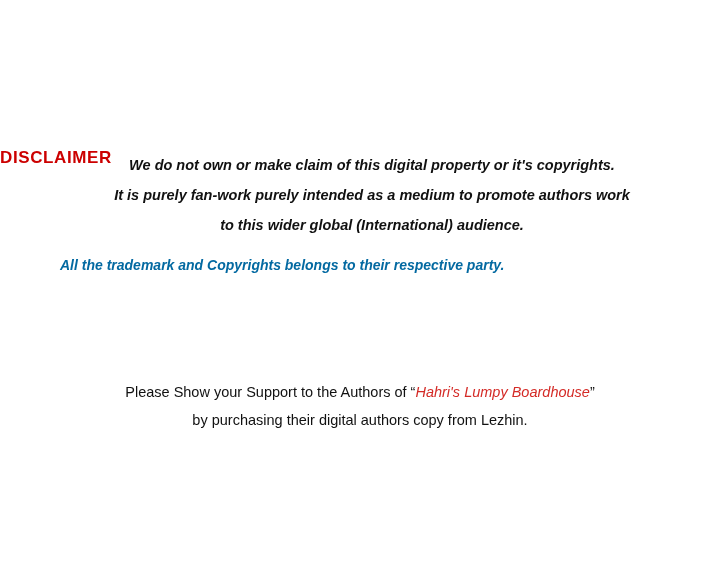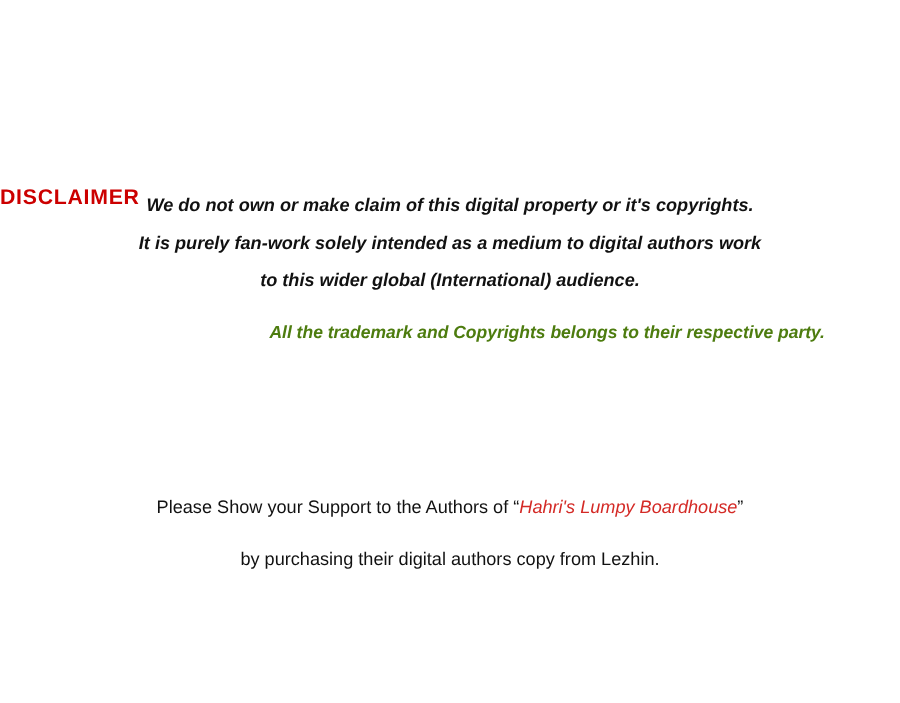--- a/index.html
+++ b/index.html
@@ -28,75 +28,74 @@
     text-align: left;
     font-size: 17px;
     font-weight: bold;
     color: #cc0000;
     letter-spacing: 0.6px;
     margin-top: 36px;
   }
   .disclaimer-body {
     position: absolute;
     top: 150px;
-    left: 60px;
+    left: 72px;
     width: 600px;
     text-align: center;
     font-size: 14.5px;
     font-style: italic;
     font-weight: bold;
     color: #111111;
     line-height: 30px;
   }
   .disclaimer-body .line {
     display: block;
     white-space: nowrap;
   }
   .trademark-line {
     position: absolute;
     top: 253px;
     left: 60px;
     width: 600px;
-    text-align: right;
+    text-align: left;
     font-size: 14px;
     font-style: italic;
     font-weight: bold;
-    color: #4d7c0f;
+    color: #0369a1;
     line-height: 24px;
   }
   .support-block {
     position: absolute;
     top: 378px;
     left: 60px;
     width: 600px;
     text-align: center;
     font-size: 14.5px;
     color: #111111;
     line-height: 28px;
   }
   .support-block .line {
     display: block;
     white-space: nowrap;
-    margin-top: 14px;
   }
   .title-red {
     color: #d42a26;
     font-style: italic;
   }
 </style>
 </head>
 <body>
 
 <div class="page">
 
   <div class="disclaimer-title">DISCLAIMER</div>
 
   <div class="disclaimer-body">
     <span class="line">We do not own or make claim of this digital property or it's copyrights.</span>
-    <span class="line">It is purely fan-work solely intended as a medium to digital authors work</span>
+    <span class="line">It is purely fan-work purely intended as a medium to promote authors work</span>
     <span class="line">to this wider global (International) audience.</span>
   </div>
 
   <div class="trademark-line">All the trademark and Copyrights belongs to their respective party.</div>
 
   <div class="support-block">
     <span class="line"><span>Please Show your Support to the Authors of “</span><span class="title-red">Hahri's Lumpy Boardhouse</span><span>”</span></span>
     <span class="line">by purchasing their digital authors copy from Lezhin.</span>
   </div>
 

